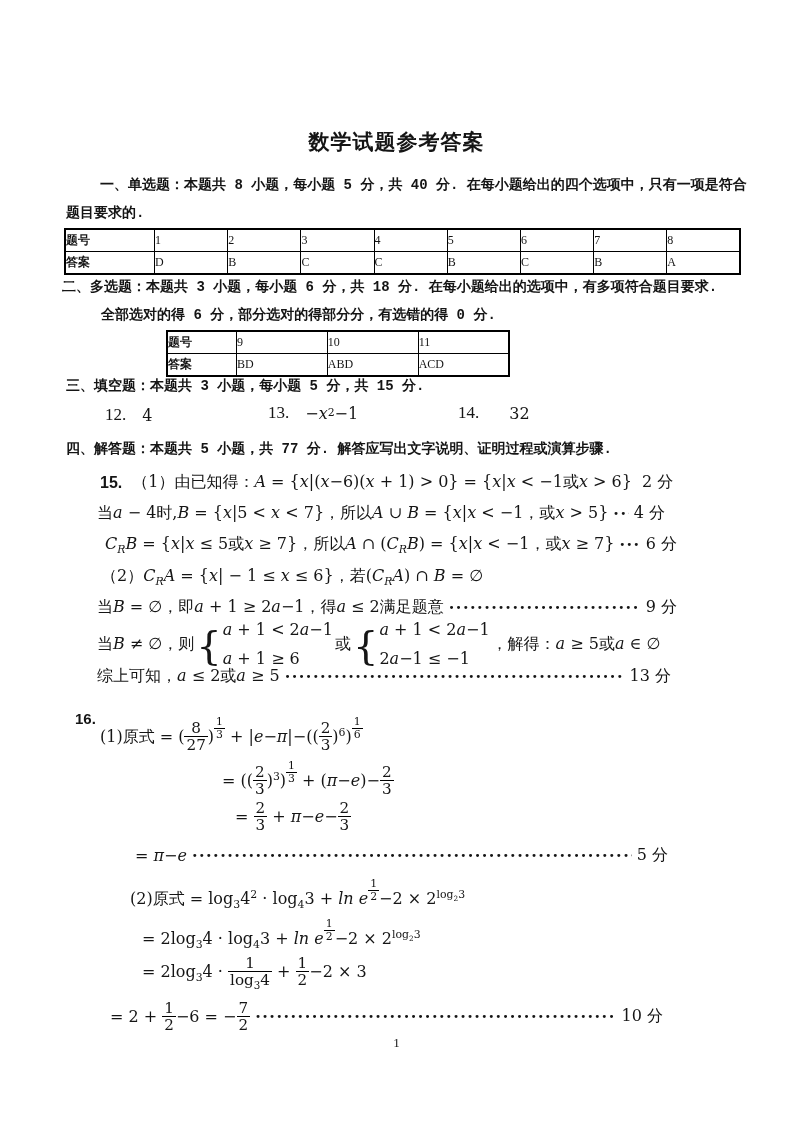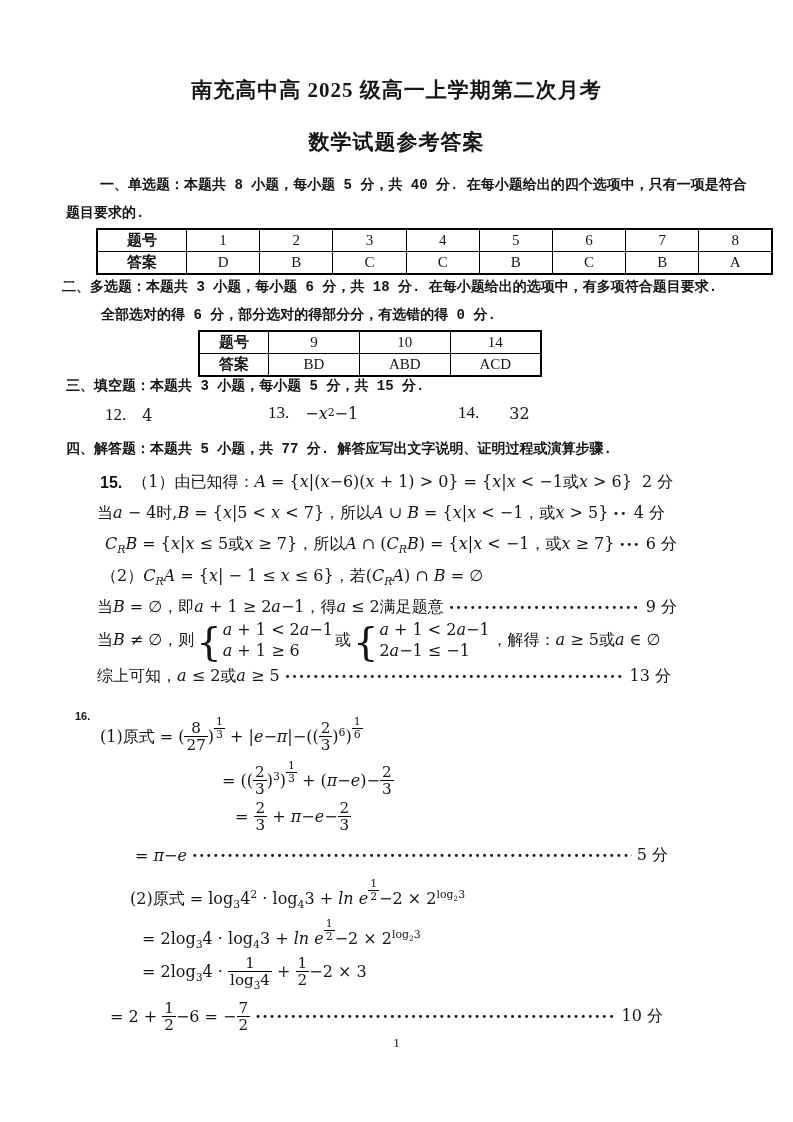--- a/index.html
+++ b/index.html
@@ -1,50 +1,49 @@
 <!DOCTYPE html>
 <html><head>
 <meta charset="utf-8">
 <style>
   html,body{margin:0;padding:0;background:#fff;}
   .page{position:relative;width:793px;height:1122px;background:#ffffff;overflow:hidden;
         font-family:"Liberation Serif",serif;color:#151515;}
   .abs{position:absolute;}
   .title{left:0;width:100%;text-align:center;font-weight:700;font-size:21px;letter-spacing:1px;}
   .head{font-family:Liberation Mono, monospace;font-weight:700;font-size:14px;white-space:nowrap;}
-  table.ans{border-collapse:collapse;table-layout:fixed;font-size:15px;text-align:center;margin-left:32px;}
+  table.ans{border-collapse:collapse;table-layout:fixed;font-size:12px;text-align:left;}
   table.ans td{border:1px solid #000;height:21px;padding:0;font-family:"Liberation Serif",serif;}
   table.ans{border:2.5px solid #000;}
   td.lbl{font-family:"Liberation Sans",sans-serif;font-weight:700;}
   .sline{display:flex;align-items:center;font-size:16px;white-space:nowrap;
          font-family:"DejaVu Serif","Liberation Serif",serif;}
   .sline i{font-style:italic;}
   .qnum{font-family:"Liberation Sans",sans-serif;font-weight:700;margin-right:10px;}
   .leader{flex:1 1 auto;overflow:hidden;white-space:nowrap;margin:0 5px;line-height:1;}
   .leader::before{content:"······································································································································································";
         letter-spacing:1.5px;font-weight:700;}
   .score{white-space:nowrap;}
   sup{font-size:68%;line-height:0;}
   sub{font-size:68%;line-height:0;}
   .fr{display:inline-block;text-align:center;vertical-align:-0.55em;line-height:1.08;font-size:0.95em;}
   .fr .nu{display:block;border-bottom:1px solid #000;padding:0 2px;}
   .fr .de{display:block;padding:0 2px;}
   sup .fr{vertical-align:-0.2em;font-size:100%;}
   .cs{display:inline-flex;align-items:center;vertical-align:middle;margin:0 2px;}
   .cbr{font-size:250%;font-weight:400;line-height:0.85;margin-right:1px;}
-  .cst{display:inline-flex;flex-direction:column;line-height:1.3;text-align:left;}
+  .cst{display:inline-flex;flex-direction:column;line-height:1.3;text-align:left;gap:8px;}
   .fillgrp{display:flex;gap:16px;font-size:17px;}
   .pagenum{left:0;width:100%;text-align:center;font-size:13px;}
 </style>
 </head>
 <body>
 
 <div class="page">
 
-  <div class="abs title" style="top:76px">南充高中高 2025 级高一上学期第二次月考</div>
   <div class="abs title" style="top:128px">数学试题参考答案</div>
 
   <div class="abs head" style="left:100px;top:176px">一、单选题：本题共 8 小题，每小题 5 分，共 40 分. 在每小题给出的四个选项中，只有一项是符合</div>
   <div class="abs head" style="left:66px;top:204px">题目要求的.</div>
 
   <table class="ans abs" style="left:64px;top:228px;width:677px">
     <tbody>
         <tr>
       <td class="lbl" style="width:88px">题号</td>
       <td>1</td>
@@ -72,21 +71,21 @@
 
   <div class="abs head" style="left:62px;top:278px">二、多选题：本题共 3 小题，每小题 6 分，共 18 分. 在每小题给出的选项中，有多项符合题目要求.</div>
   <div class="abs head" style="left:101px;top:306px">全部选对的得 6 分，部分选对的得部分分，有选错的得 0 分.</div>
 
   <table class="ans abs" style="left:166px;top:330px;width:344px">
     <tbody>
         <tr>
       <td class="lbl" style="width:68px">题号</td>
       <td>9</td>
       <td>10</td>
-      <td>14</td>
+      <td>11</td>
     </tr>
     <tr>
       <td class="lbl">答案</td>
       <td>BD</td>
       <td>ABD</td>
       <td>ACD</td>
     </tr>
   </tbody>
     </table>
 
@@ -145,21 +144,21 @@
             <span>2<i>a</i>−1 ≤ −1</span>
           </span>
         </span>，解得：<i>a</i> ≥ 5或<i>a</i> ∈ ∅</span>
   </div>
   <div class="abs sline" style="left:97px;top:666px;width:574px">
     <span>综上可知，<i>a</i> ≤ 2或<i>a</i> ≥ 5</span>
     <span class="leader"></span>
     <span class="score">13 分</span>
   </div>
 
-  <div class="abs qnum" style="left:75px;top:710px;font-size:11px">16.</div>
+  <div class="abs qnum" style="left:75px;top:710px;font-size:15px">16.</div>
 
   <div class="abs sline" style="left:100px;top:716px">
     <span>(1)原式 = (<span class="fr"><span class="nu">8</span><span class="de">27</span></span>)<sup><span class="fr"><span class="nu">1</span><span class="de">3</span></span></sup> + |<i>e</i>−<i>π</i>|−((<span class="fr"><span class="nu">2</span><span class="de">3</span></span>)<sup>6</sup>)<sup><span class="fr"><span class="nu">1</span><span class="de">6</span></span></sup></span>
   </div>
   <div class="abs sline" style="left:222px;top:760px">
     <span>= ((<span class="fr"><span class="nu">2</span><span class="de">3</span></span>)<sup>3</sup>)<sup><span class="fr"><span class="nu">1</span><span class="de">3</span></span></sup> + (<i>π</i>−<i>e</i>)−<span class="fr"><span class="nu">2</span><span class="de">3</span></span></span>
   </div>
   <div class="abs sline" style="left:235px;top:800px">
     <span>= <span class="fr"><span class="nu">2</span><span class="de">3</span></span> + <i>π</i>−<i>e</i>−<span class="fr"><span class="nu">2</span><span class="de">3</span></span></span>
   </div>

